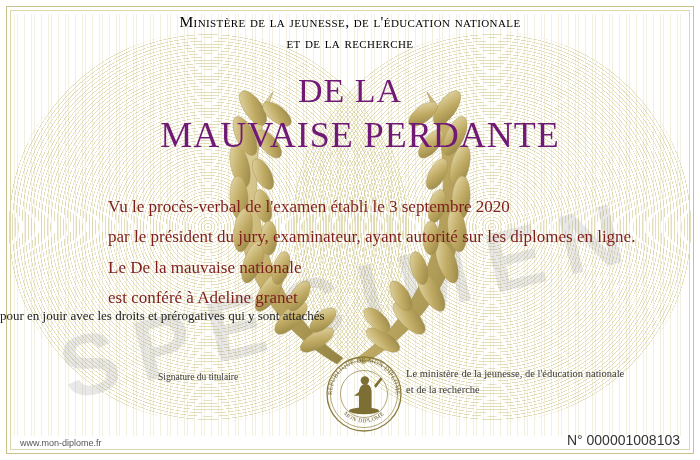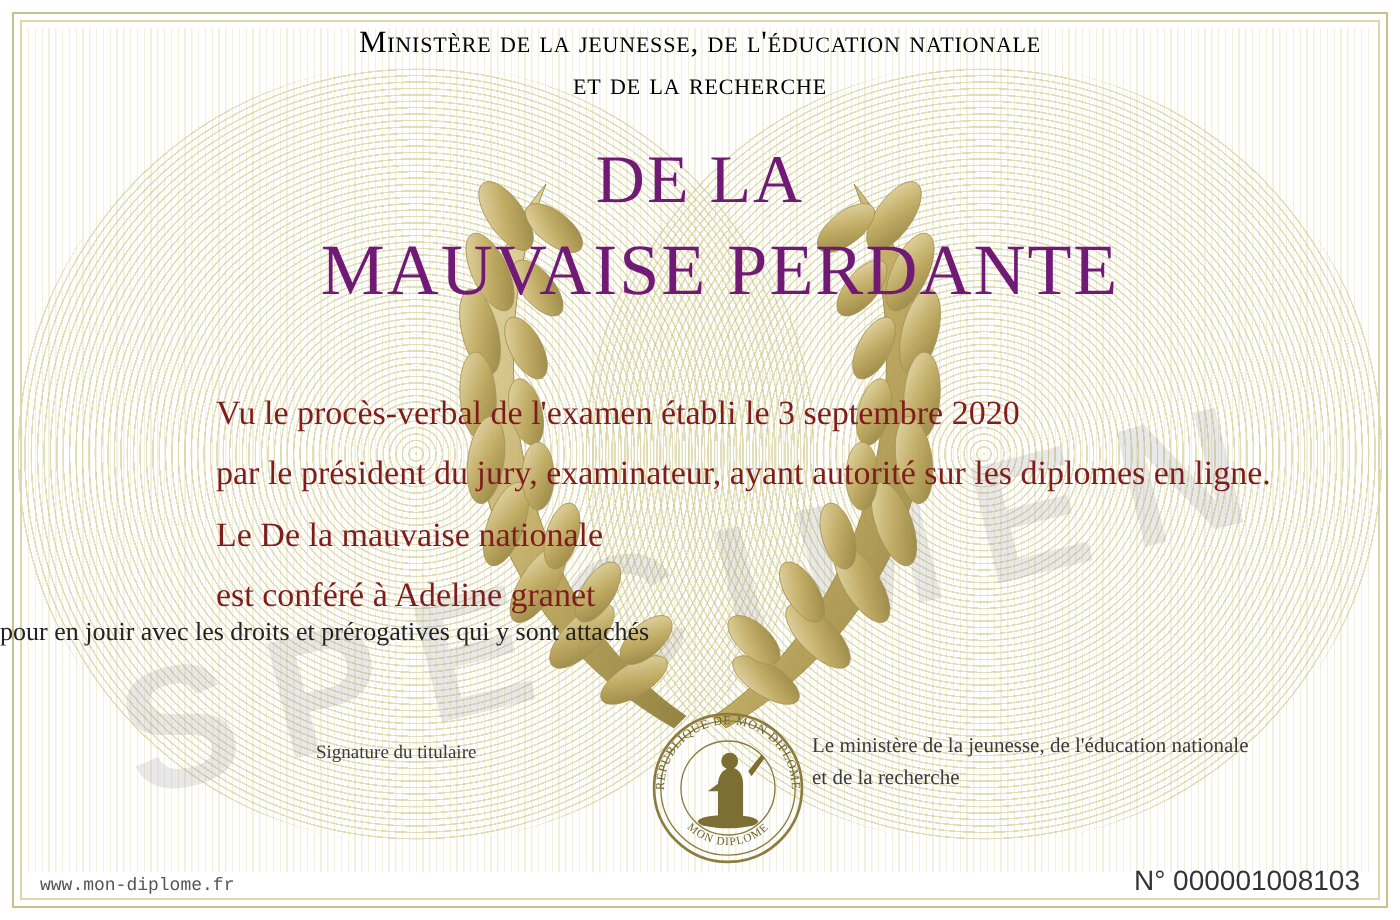--- a/index.html
+++ b/index.html
@@ -179,21 +179,21 @@
     top: 352px;
     width: 84px;
     height: 84px;
   }
 
   
   .footer-left {
     position: absolute;
     left: 20px;
     bottom: 12px;
-    font-family: Liberation Mono, monospace;
+    font-family: Liberation Sans, sans-serif;
     font-size: 9px;
     color: #555;
     margin-top: 32px;
   }
   .footer-right {
     position: absolute;
     right: 20px;
     bottom: 12px;
     font-family: "Liberation Sans", sans-serif;
     font-size: 14px;

